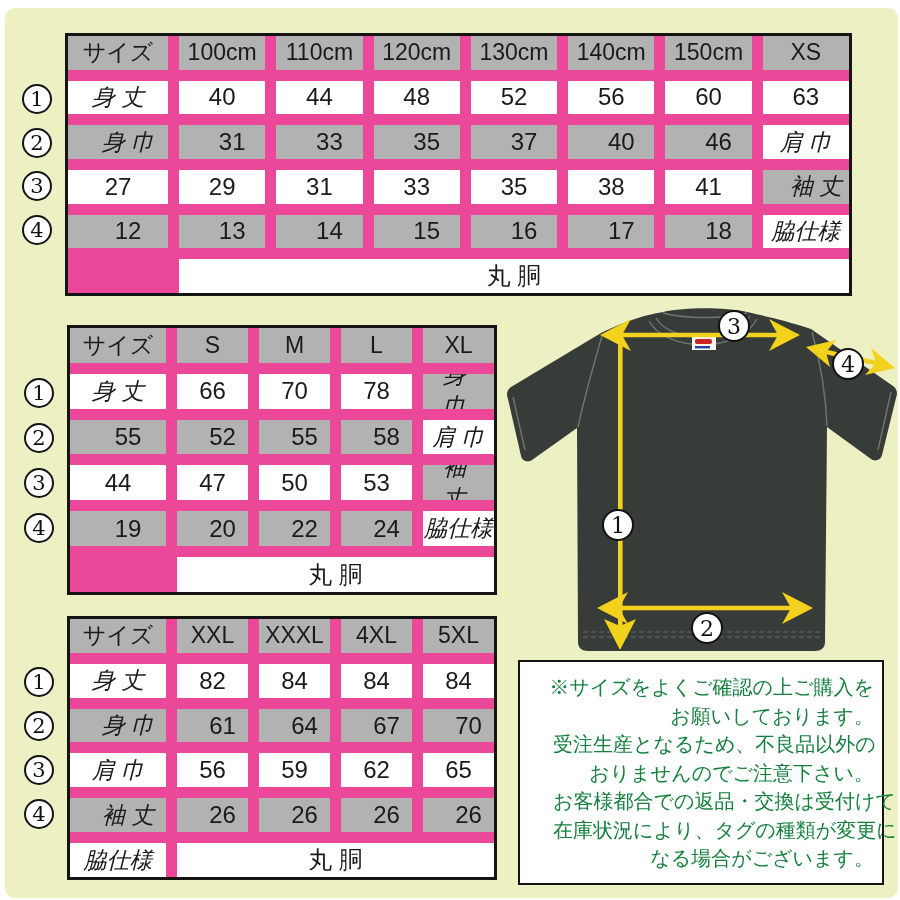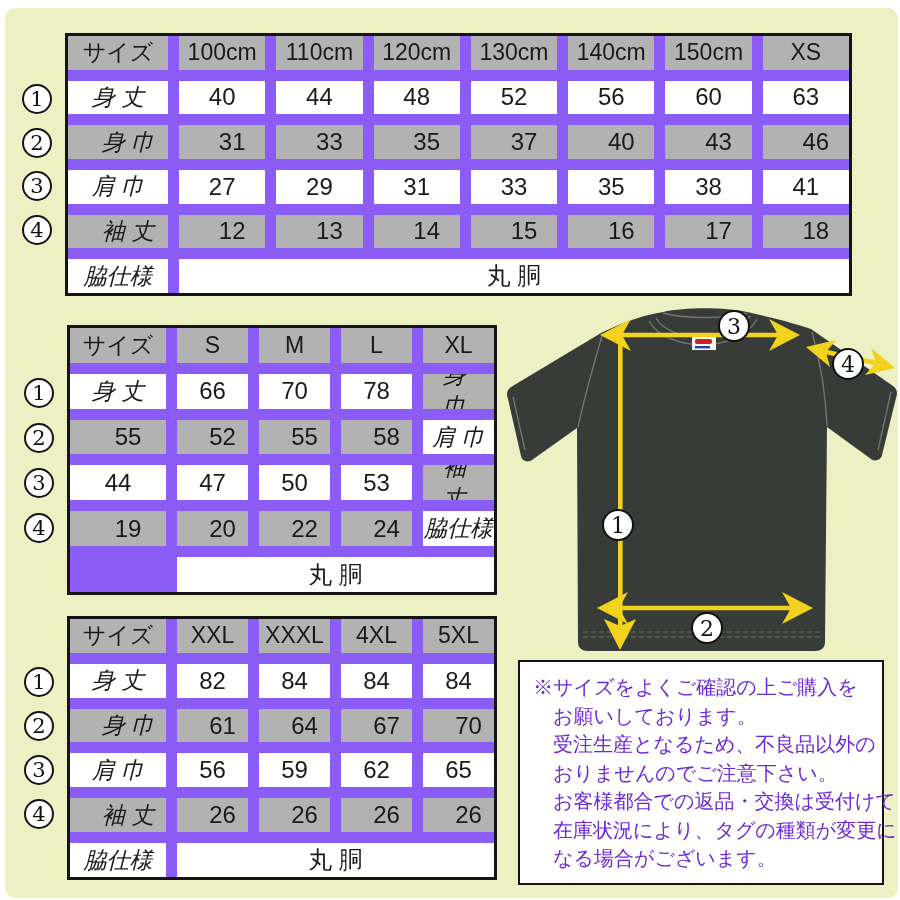--- a/index.html
+++ b/index.html
@@ -7,21 +7,21 @@
     width:900px; height:900px; position:relative; background:#ffffff;
     font-family:"Liberation Sans", sans-serif; overflow:hidden;
   }
   .panel {
     position:absolute; left:5px; top:8px; width:893px; height:890px;
     background:#edf0c3; border-radius:10px;
   }
   
   .st {
     position:absolute; display:grid; gap:11px;
-    background:#8b5cf6; border:3px solid #141414; box-sizing:border-box;
+    background:#ec4899; border:3px solid #141414; box-sizing:border-box;
     grid-template-rows:repeat(6,1fr);
   }
   .t1 { left:60px;  top:25px;  width:787px; height:263px; grid-template-columns:100px repeat(7,1fr); }
   .t2 { left:62px;  top:317px; width:430px; height:270px; grid-template-columns:96px repeat(4,1fr); }
   .t3 { left:62px;  top:608px; width:430px; height:264px; grid-template-columns:96px repeat(4,1fr); }
   .st-cell {
     display:flex; align-items:center; justify-content:center;
     font-size:24px; color:#1a1a1a; background:#fff; overflow:hidden;
   }
   .st-cell.hdr  { background:#b2b2b2; font-size:23px; }
@@ -40,22 +40,22 @@
     font-family:"DejaVu Serif", serif; font-size:22px; fill:#111;
     text-anchor:middle;
   }
   
   .note {
     position:absolute; left:513px; top:652px; width:366px; height:225px;
     background:#fff; border:2px solid #141414; box-sizing:border-box;
     padding:11px 8px 0 13px;
   }
   .note-line {
-    font-size:20px; line-height:28.5px; color:#6d28d9;
-    padding-left:20px; white-space:nowrap;
+    font-size:20px; line-height:28.5px; color:#15803d;
+    padding-left:20px; white-space:nowrap;text-align:right;
   }
   .note-line:first-child { padding-left:0; }
 </style>
 </head>
 <body>
 
 <div class="panel">
 
   <div class="st t1">
       <div class="st-cell hdr">サイズ</div>
@@ -73,21 +73,20 @@
       <div class="st-cell white">52</div>
       <div class="st-cell white">56</div>
       <div class="st-cell white">60</div>
       <div class="st-cell white">63</div>
       <div class="st-cell lbl gray">身 巾</div>
       <div class="st-cell gray">31</div>
       <div class="st-cell gray">33</div>
       <div class="st-cell gray">35</div>
       <div class="st-cell gray">37</div>
       <div class="st-cell gray">40</div>
-      <div class="st-cell gray">43</div>
       <div class="st-cell gray">46</div>
       <div class="st-cell lbl white">肩 巾</div>
       <div class="st-cell white">27</div>
       <div class="st-cell white">29</div>
       <div class="st-cell white">31</div>
       <div class="st-cell white">33</div>
       <div class="st-cell white">35</div>
       <div class="st-cell white">38</div>
       <div class="st-cell white">41</div>
       <div class="st-cell lbl gray">袖 丈</div>

